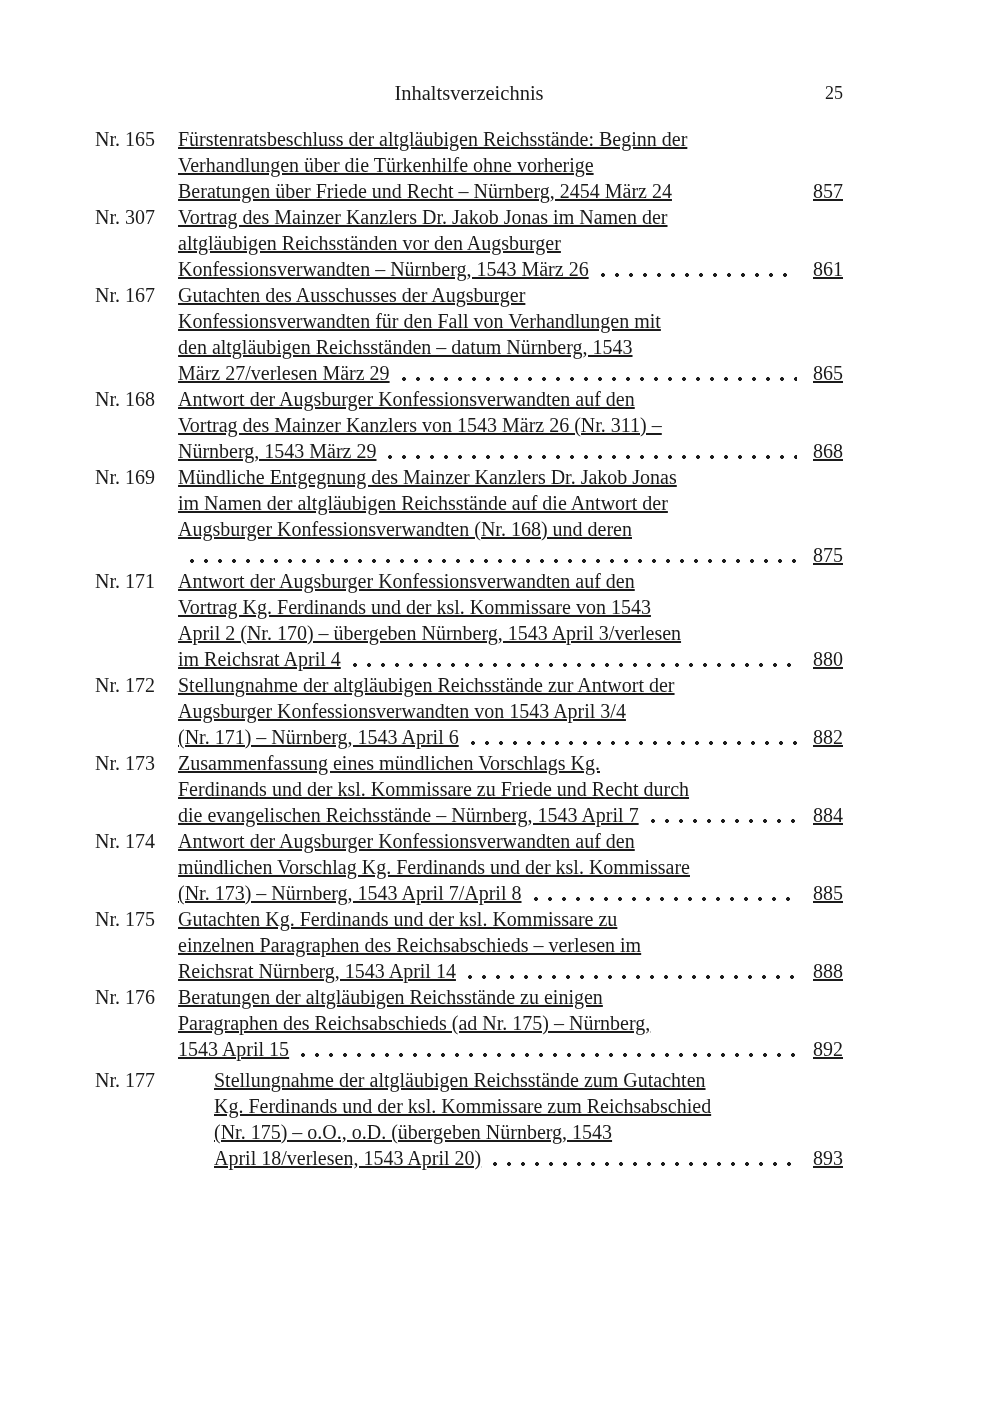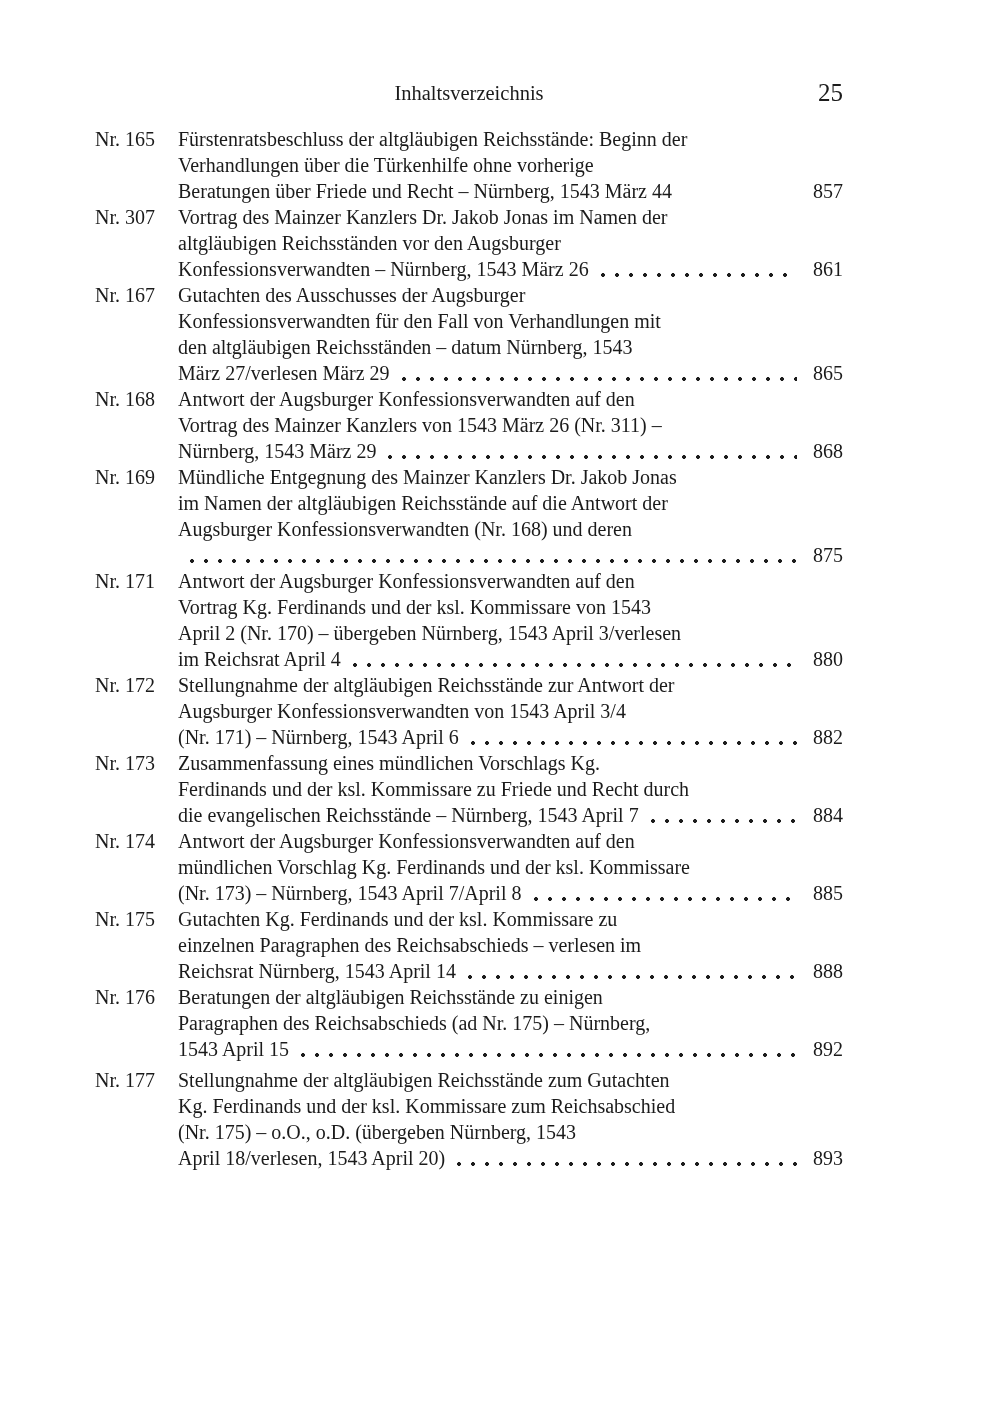--- a/index.html
+++ b/index.html
@@ -35,42 +35,44 @@
   .header-title {
     position: absolute;
     left: 0;
     right: 0;
     text-align: center;
   }
   .header-pagenum {
     position: absolute;
     right: 0;
     top: 0;
-    font-size: 25px;
+    font-size: 18px;
   }
   .toc {
     margin-top: 20px;
     font-size: 20px;
   }
   .entry {
     display: flex;
     align-items: flex-start;
   }
   .entry.extra-gap {
     margin-top: 5px;
+    gap: 36px;
   }
   .entry-nr {
     flex: 0 0 83px;
     width: 83px;
     line-height: 26px;
     white-space: nowrap;
   }
   .entry-body {
     flex: 1 1 auto;
     min-width: 0;
+    text-decoration: underline;
   }
   .line {
     line-height: 26px;
     white-space: nowrap;
   }
   .line-last {
     display: flex;
     align-items: flex-start;
   }
   .line-last .lt {
@@ -106,21 +108,21 @@
       <span class="header-title">Inhaltsverzeichnis</span>
       <span class="header-pagenum">25</span>
     </div>
     <div class="toc" id="toc">
   <div class="entry">
     <div class="entry-nr">Nr. 165</div>
     <div class="entry-body">
             <div class="line">Fürstenratsbeschluss der altgläubigen Reichsstände: Beginn der</div>
             <div class="line">Verhandlungen über die Türkenhilfe ohne vorherige</div>
             <div class="line line-last">
-              <span class="lt">Beratungen über Friede und Recht – Nürnberg, 1543 März 44</span>
+              <span class="lt">Beratungen über Friede und Recht – Nürnberg, 2454 März 24</span>
               <span class="leader"></span>
               <span class="pageref">857</span>
             </div>
           </div>
   </div>
 
   <div class="entry">
     <div class="entry-nr">Nr. 307</div>
     <div class="entry-body">
             <div class="line">Vortrag des Mainzer Kanzlers Dr. Jakob Jonas im Namen der</div>

